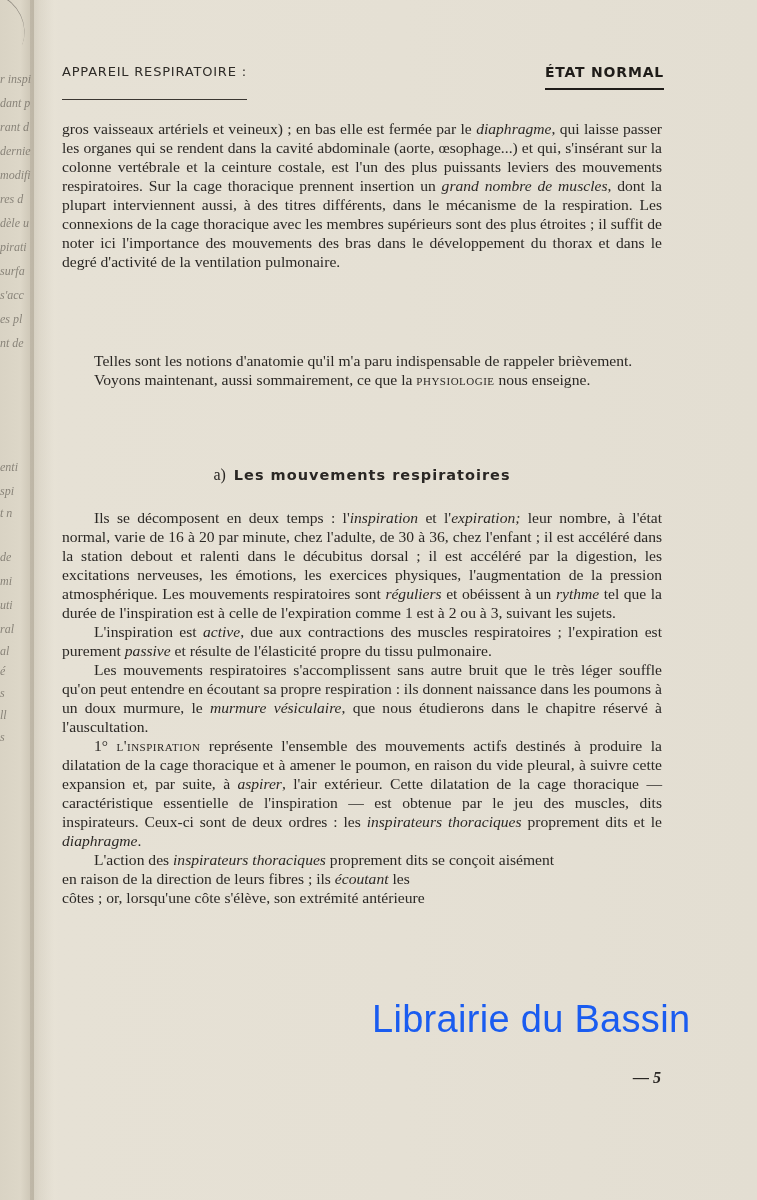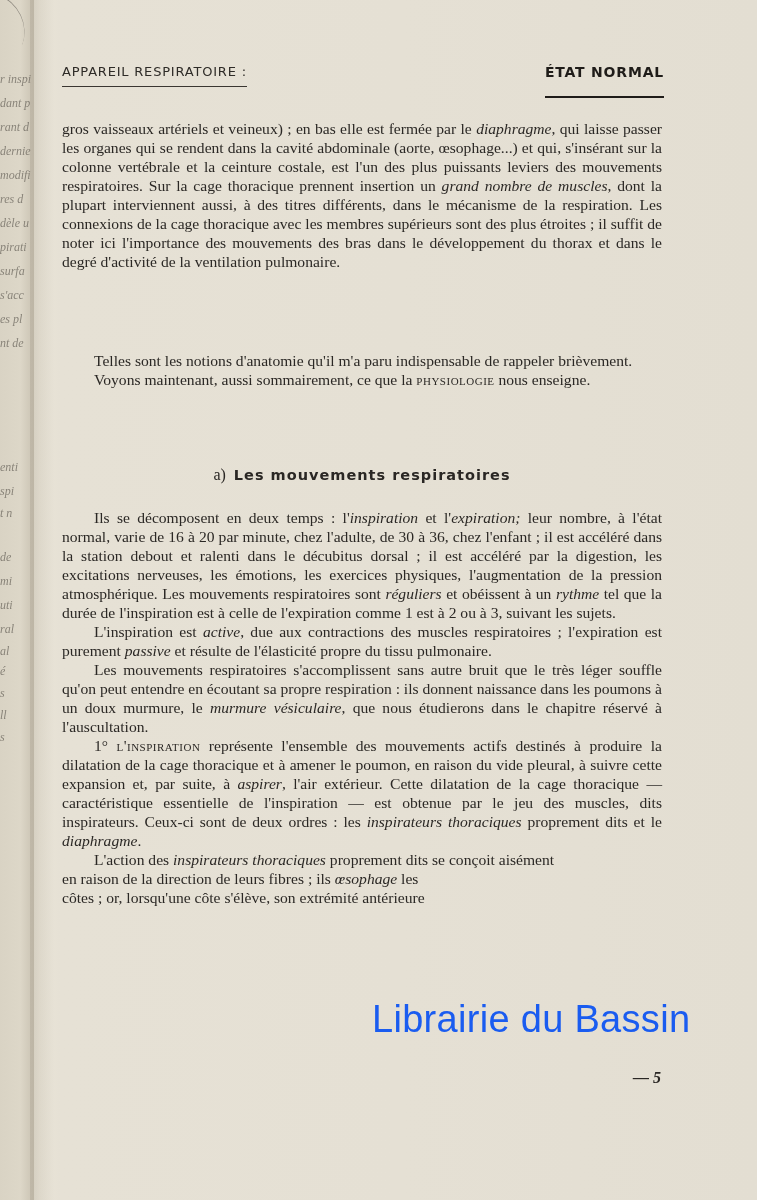--- a/index.html
+++ b/index.html
@@ -25,25 +25,25 @@
   .gutter-shadow {
     position: absolute; left: 30px; top: 0; width: 24px; height: 1200px;
     background: linear-gradient(90deg, rgba(120,110,95,.18), rgba(120,110,95,0));
   }
   .running-head {
     position: absolute; top: 64px; left: 62px; width: 602px; height: 24px;
     font-family: "DejaVu Sans", "Liberation Sans", sans-serif;
   }
   .rh-left {
     position: absolute; left: 0; top: 0; font-size: 13px; letter-spacing: .8px;
-    color: #2e2b27; padding-bottom: 7px; border-bottom: 1px solid #3a3631;
+    color: #2e2b27; padding-bottom: 20px; border-bottom: 1px solid #3a3631;
   }
   .rh-right {
     position: absolute; right: 0; top: 0; font-size: 14px; font-weight: bold; letter-spacing: .8px;
-    color: #1f1c19; padding-bottom: 16px; border-bottom: 2px solid #1f1c19;
+    color: #1f1c19; padding-bottom: 8px; border-bottom: 2px solid #1f1c19;
   }
   .text {
     position: absolute; left: 62px; width: 600px;
     font-size: 15.6px; line-height: 19px; text-align: justify;
     color: #2b2825;
   }
   .text p { margin: 0; }
   .indent { text-indent: 32px; }
   .sc { font-variant: small-caps; letter-spacing: .5px; }
   .section-title {
@@ -113,18 +113,18 @@
   <span class="mark">a)</span>&nbsp;
   <span class="t">Les mouvements respiratoires</span>
 </div>
 
 <div class="text" style="top:508px">
   <p class="indent"><span>Ils se décomposent en deux temps : l'</span><i>inspiration</i><span> et l'</span><i>expiration;</i><span> leur nombre, à l'état normal, varie de 16 à 20 par minute, chez l'adulte, de 30 à 36, chez l'enfant ; il est accéléré dans la station debout et ralenti dans le décubitus dorsal ; il est accéléré par la digestion, les excitations nerveuses, les émotions, les exercices physiques, l'augmentation de la pression atmosphérique. Les mouvements respiratoires sont </span><i>réguliers</i><span> et obéissent à un </span><i>rythme</i><span> tel que la durée de l'inspiration est à celle de l'expiration comme 1 est à 2 ou à 3, suivant les sujets.</span></p>
   <p class="indent"><span>L'inspiration est </span><i>active</i><span>, due aux contractions des muscles respiratoires ; l'expiration est purement </span><i>passive</i><span> et résulte de l'élasticité propre du tissu pulmonaire.</span></p>
   <p class="indent"><span>Les mouvements respiratoires s'accomplissent sans autre bruit que le très léger souffle qu'on peut entendre en écoutant sa propre respiration : ils donnent naissance dans les poumons à un doux murmure, le </span><i>murmure vésiculaire</i><span>, que nous étudierons dans le chapitre réservé à l'auscultation.</span></p>
   <p class="indent"><span>1° </span><span class="sc">l'inspiration</span><span> représente l'ensemble des mouvements actifs destinés à produire la dilatation de la cage thoracique et à amener le poumon, en raison du vide pleural, à suivre cette expansion et, par suite, à </span><i>aspirer</i><span>, l'air extérieur. Cette dilatation de la cage thoracique — caractéristique essentielle de l'inspiration — est obtenue par le jeu des muscles, dits inspirateurs. Ceux-ci sont de deux ordres : les </span><i>inspirateurs thoraciques</i><span> proprement dits et le </span><i>diaphragme</i><span>.</span></p>
   <p class="indent"><span>L'action des </span><i>inspirateurs thoraciques</i><span> proprement dits se conçoit aisément</span></p>
-  <p class="last-lines"><span>en raison de la direction de leurs fibres ; ils </span><i>œsophage</i><span> les</span><br><span>côtes ; or, lorsqu'une côte s'élève, son extrémité antérieure</span></p>
+  <p class="last-lines"><span>en raison de la direction de leurs fibres ; ils </span><i>écoutant</i><span> les</span><br><span>côtes ; or, lorsqu'une côte s'élève, son extrémité antérieure</span></p>
 </div>
 
 <div class="folio">— 5</div>
 
 <div class="watermark">Librairie du Bassin</div>
 
 </body></html>

